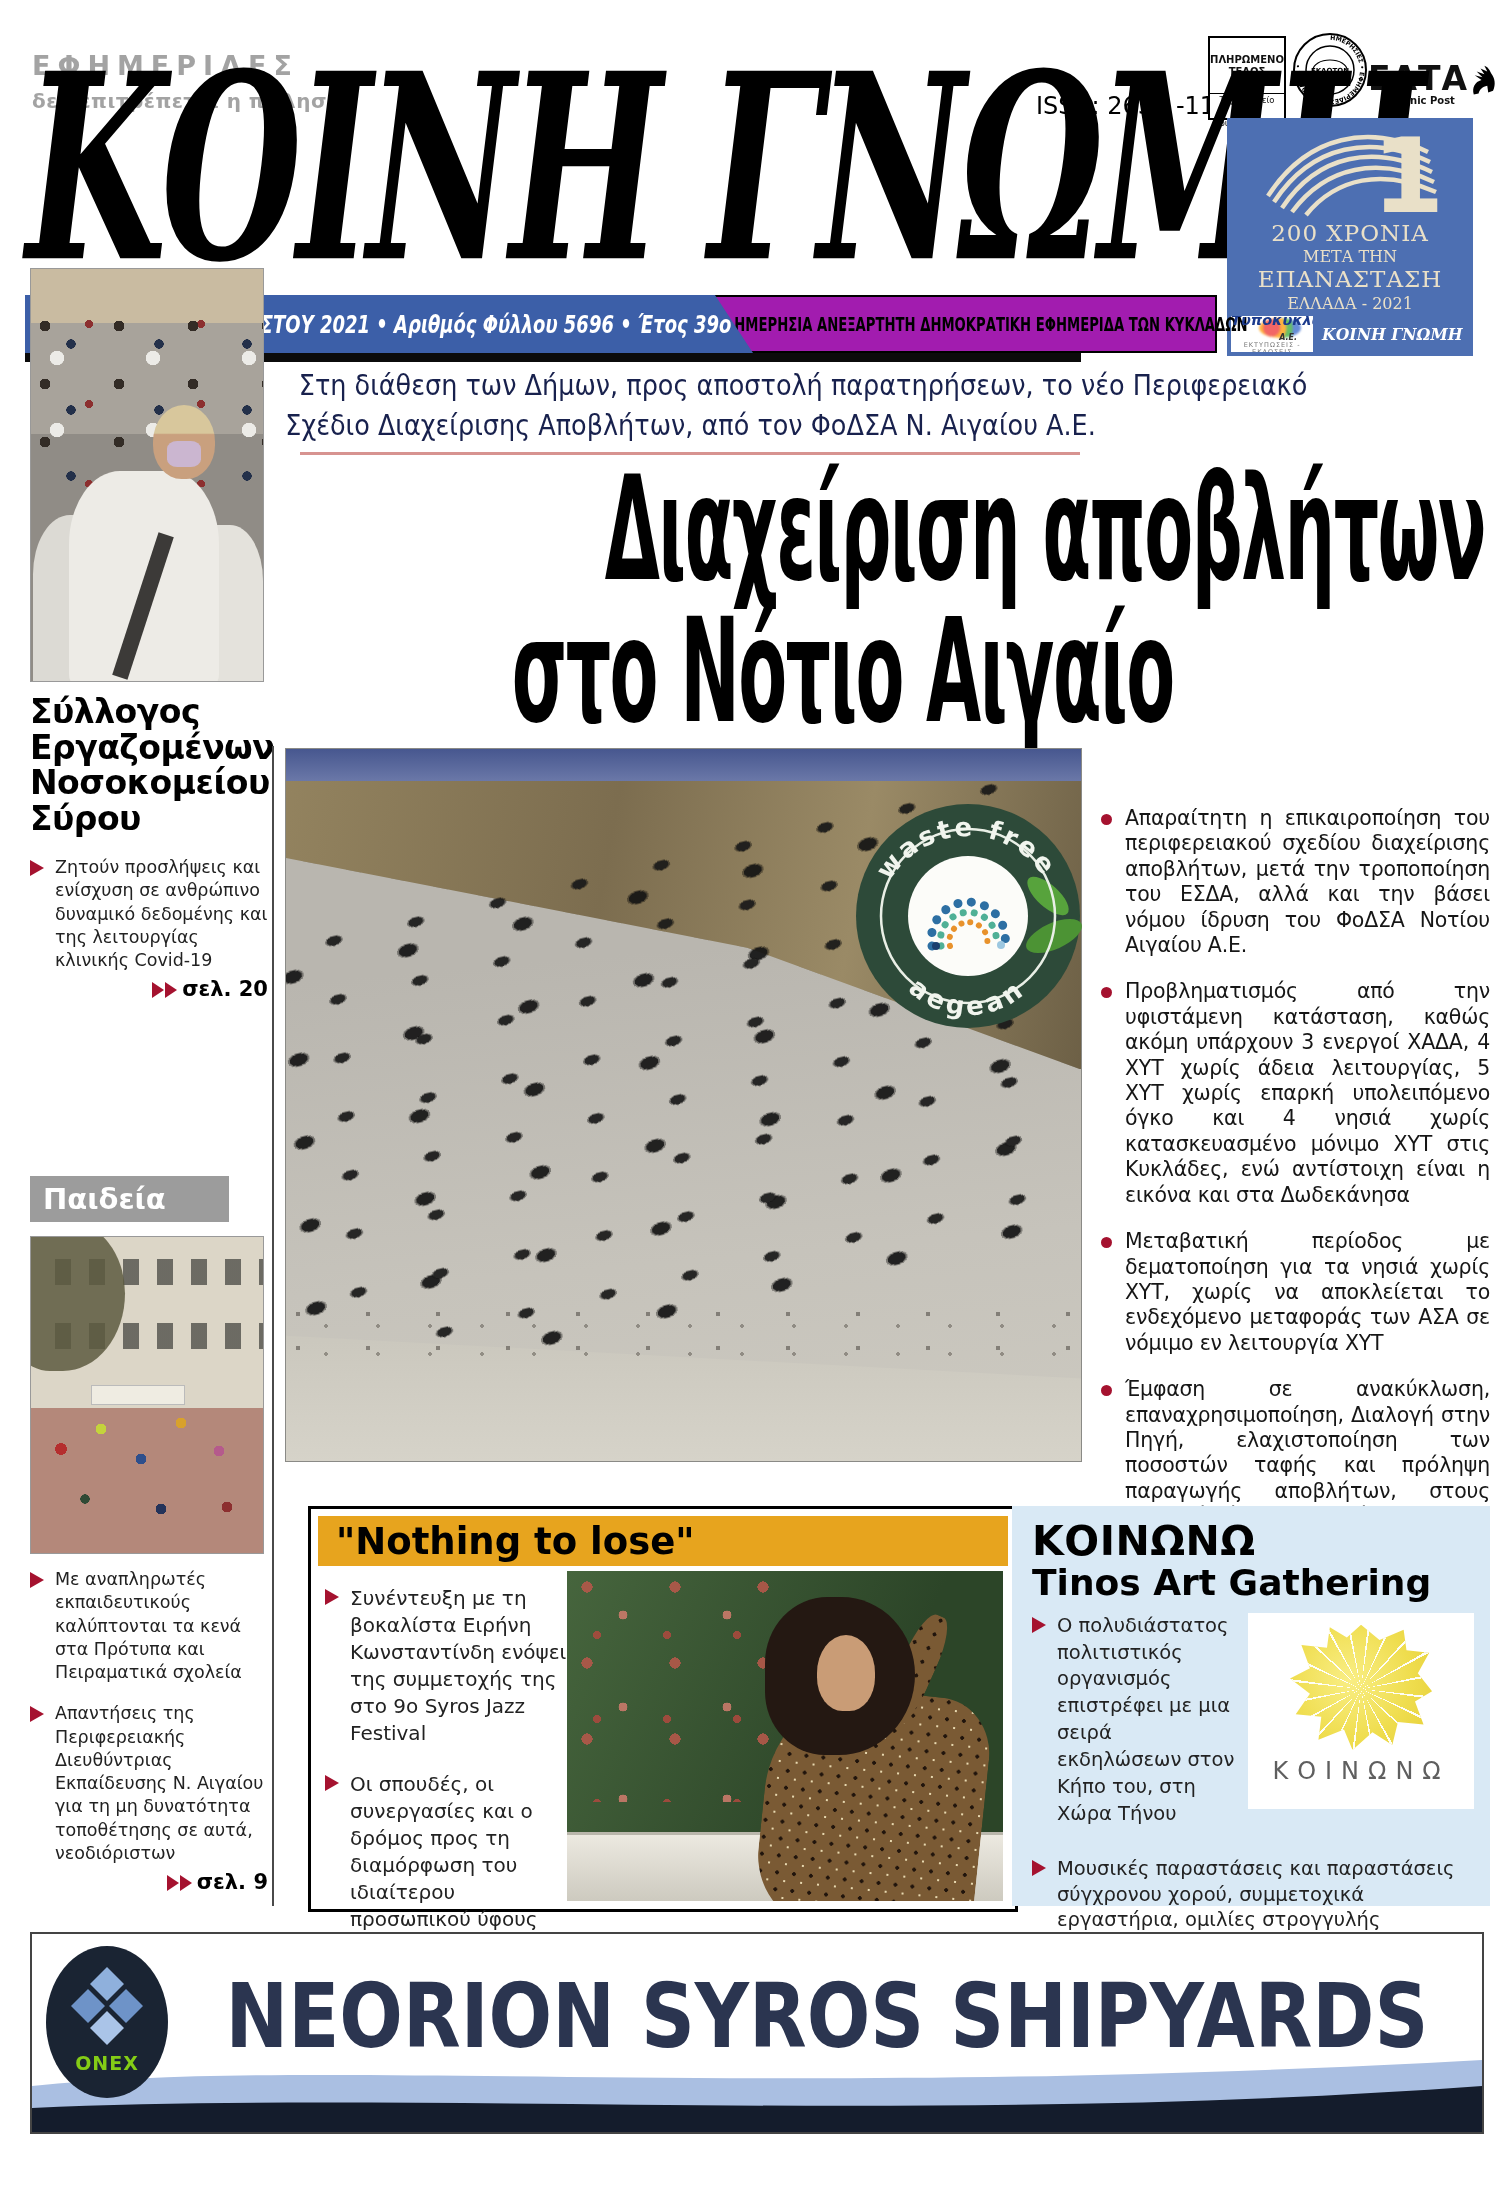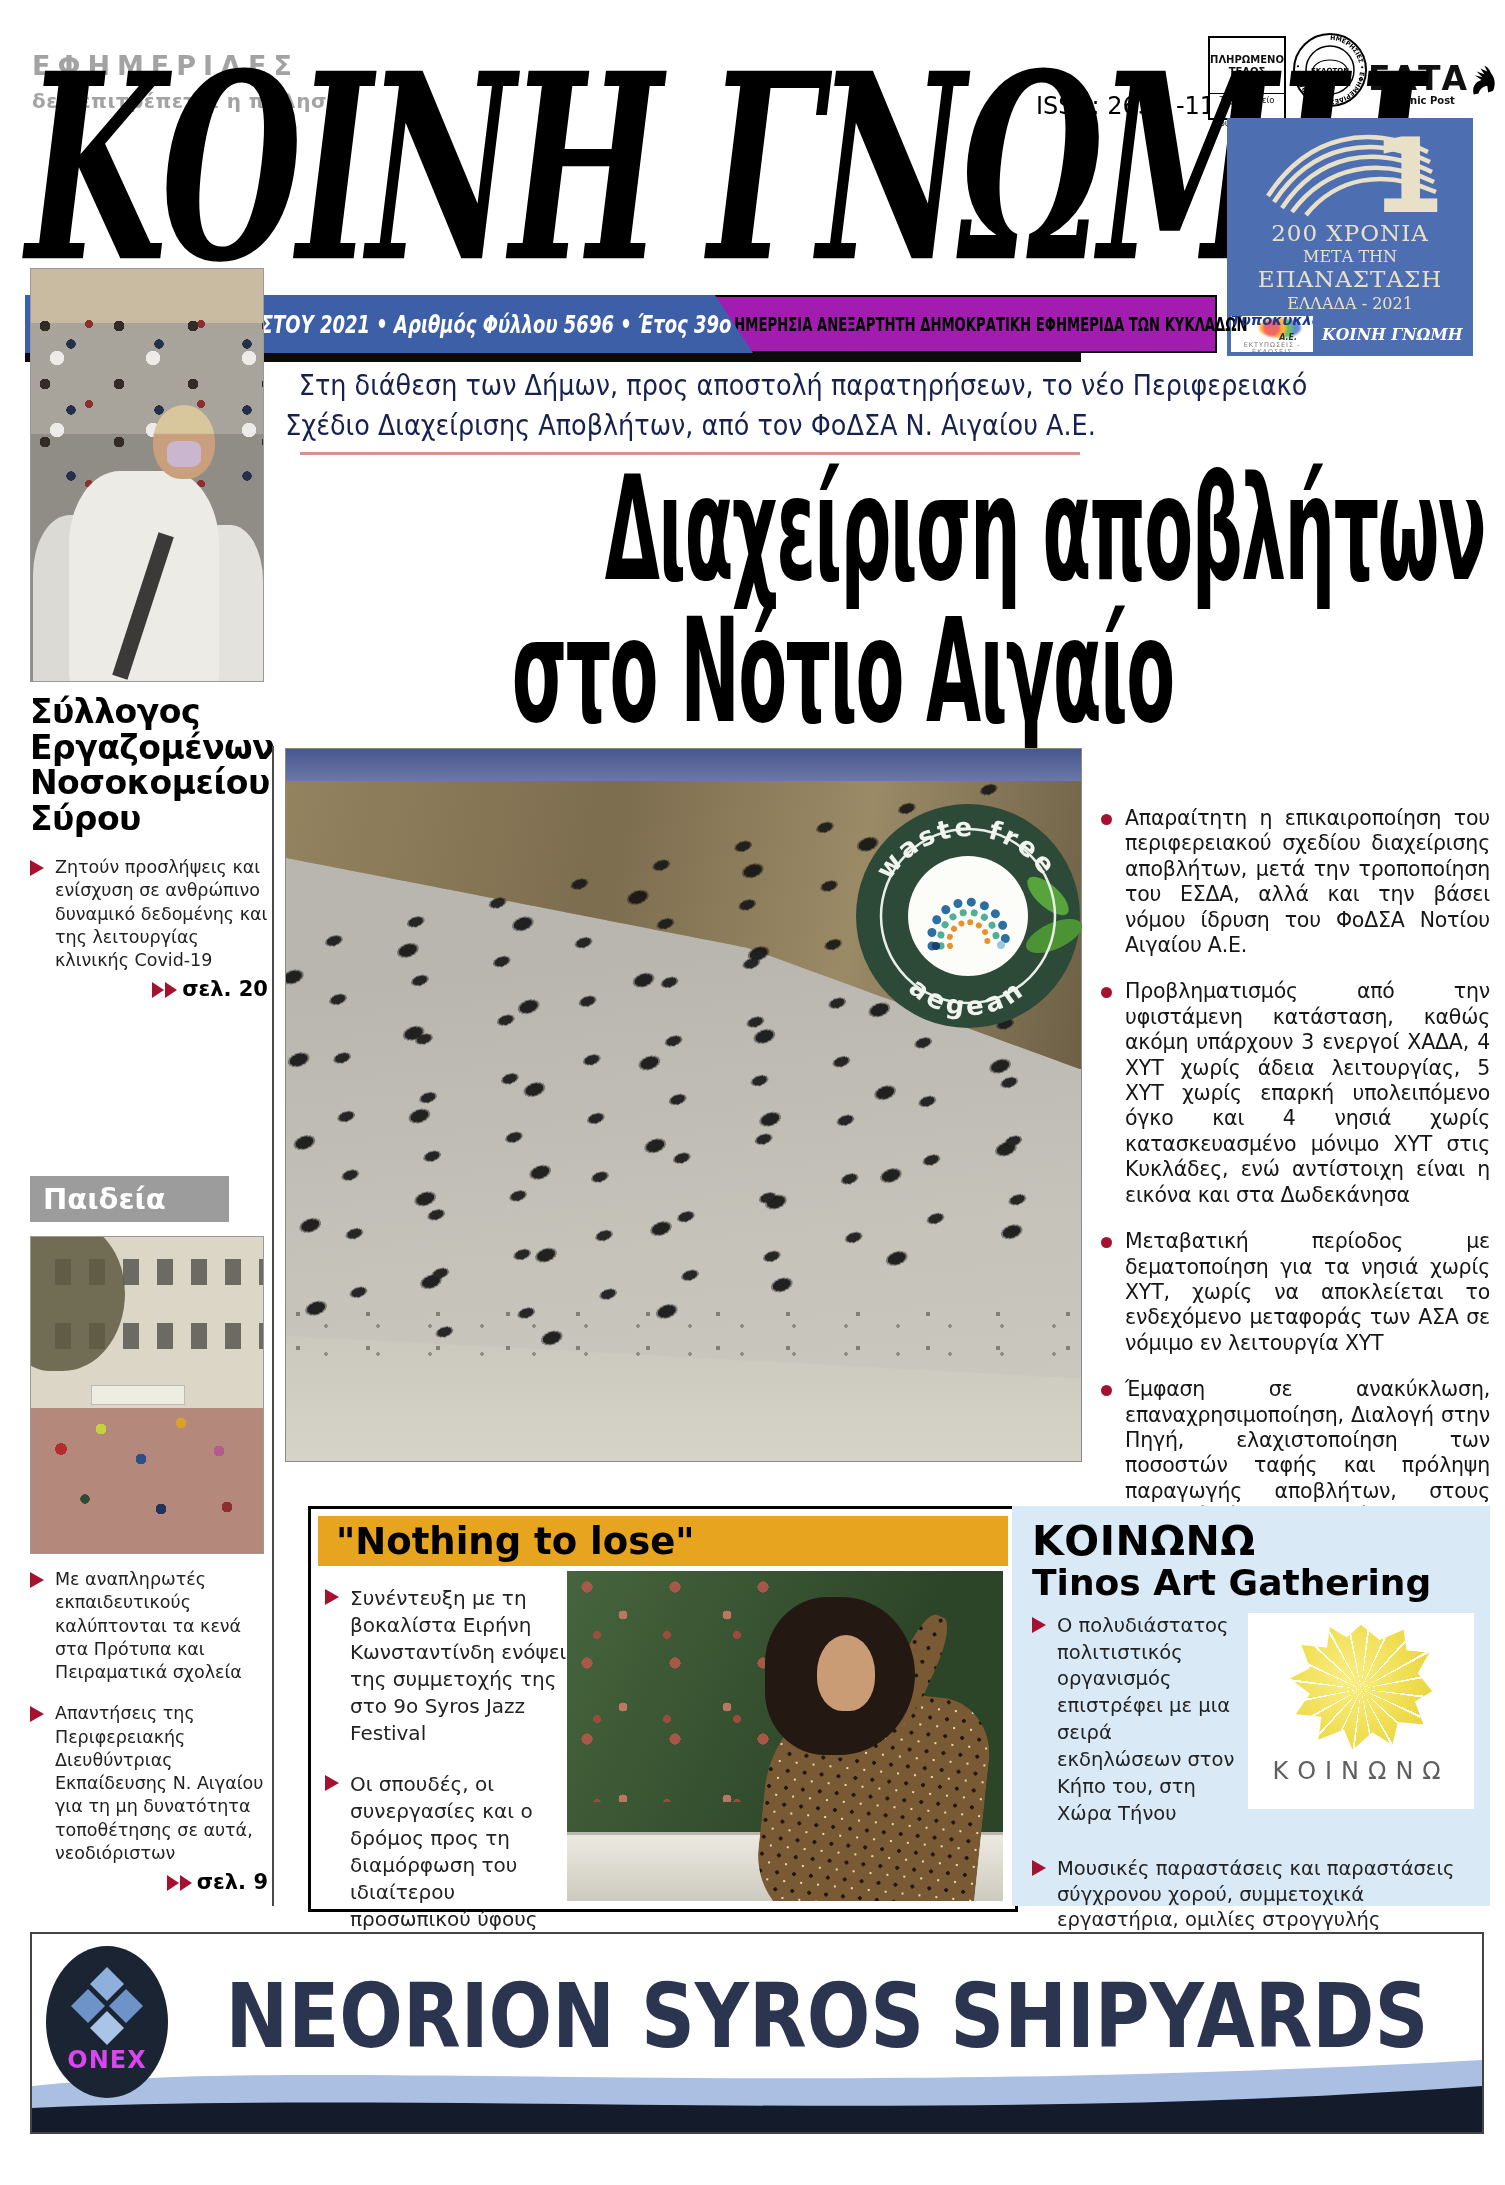--- a/index.html
+++ b/index.html
@@ -197,22 +197,22 @@
 
   
   .ad{left:30px;top:1932px;width:1450px;height:198px;border:2px solid #444;background:#fff;overflow:hidden;}
   .onex{position:absolute;left:14px;top:12px;width:122px;height:152px;background:#1a2433;
       border-radius:50%;z-index:2;}
   .onex .d{position:absolute;width:24px;height:24px;background:#8fb0dc;transform:rotate(45deg);}
   .onex .d1{left:49px;top:26px;}
   .onex .d2{left:30px;top:48px;background:#6e93c8;}
   .onex .d3{left:68px;top:48px;background:#6e93c8;}
   .onex .d4{left:49px;top:70px;background:#aac4e8;}
-  .onex-name{position:absolute;left:0;right:0;bottom:24px;text-align:center;color:#d946ef;
-      font-weight:bold;font-size:24px;letter-spacing:1px;}
+  .onex-name{position:absolute;left:0;right:0;bottom:24px;text-align:center;color:#84cc16;
+      font-weight:bold;font-size:19px;letter-spacing:1px;}
   .ad-title{position:absolute;left:150px;right:10px;top:30px;text-align:center;color:#2b3550;
       font-weight:900;font-size:78px;white-space:nowrap;letter-spacing:0;
       transform:scale(.96,1.15);transform-origin:center top;}
   .ad-waves{position:absolute;left:0;right:0;bottom:0;height:86px;}
 
   svg text{font-family:"DejaVu Sans",sans-serif;}
 </style>
 </head>
 <body>
 

